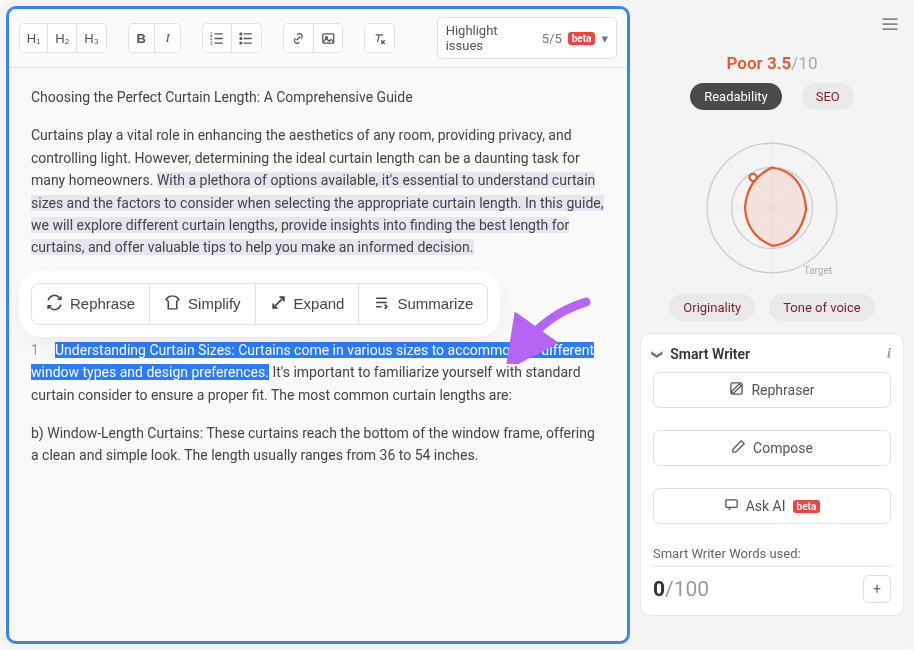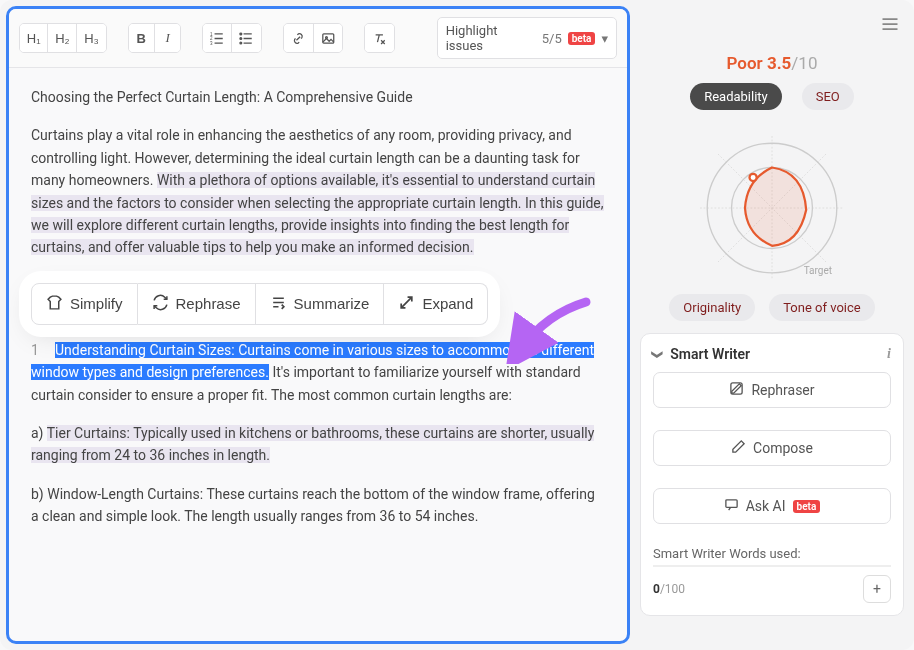--- a/index.html
+++ b/index.html
@@ -36,21 +36,21 @@
 .tab-pill.active { background: #4a4a4a; color: #fff; }
 .radar { width: 200px; height: 180px; margin: 8px auto 0; position: relative; }
 .radar svg { width: 100%; height: 100%; }
 .bottom-pills { display: flex; justify-content: center; gap: 14px; margin-top:-4px;}
 .card { background: #fff; border: 1px solid #e5e5e8; border-radius: 10px; padding: 12px; }
 .card-hdr { display: flex; align-items: center; gap: 8px; font-weight: 600; color: #333; margin-bottom: 10px; justify-content:space-between;}
 .card-hdr-left{display:flex;align-items:center;gap:8px;}
 .card-btn { display: flex; align-items: center; justify-content: center; gap: 7px; border: 1px solid #e0e0e3; border-radius: 7px; padding: 8px; color: #555; font-size: 14px; margin-bottom: 22px; cursor: pointer; background:#fff;}
 .words-used { font-size: 13px; color: #666; margin: 8px 0 4px; }
 .words-row { display: flex; align-items: center; justify-content: space-between; }
-.words-val { font-size: 12px; color: #333; }
+.words-val { font-size: 21px; color: #333; }
 .words-val .max { color: #999; }
 .plus-btn { width: 28px; height: 28px; border: 1px solid #ddd; border-radius: 6px; display:flex;align-items:center;justify-content:center; color:#666; cursor:pointer; background:#fff;}
 .arrow { position: absolute; left: 506px; top: 294px; z-index: 5; pointer-events:none;}
 .info-i{ font-style: italic; font-family: Georgia, serif; color:#999;}
 .chev{display:inline-block; transform:rotate(90deg); color:#777; font-size:11px;}
 .target-label{ position:absolute; bottom:22px; right:40px; font-size:10px; color:#aaa;}
 </style>
 </head>
 <body>
 
@@ -116,50 +116,47 @@
 
     <div class="content">
       <p>Choosing the Perfect Curtain Length: A Comprehensive Guide</p>
       <p>
         <span>Curtains play a vital role in enhancing the aesthetics of any room, providing privacy, and controlling light. However, determining the ideal curtain length can be a daunting task for many homeowners. </span><span class="hl">With a plethora of options available, it's essential to understand curtain sizes and the factors to consider when selecting the appropriate curtain length.</span><span class="hl"> In this guide, we will explore different curtain lengths, provide insights into finding the best length for curtains, and offer valuable tips to help you make an informed decision.</span>
       </p>
 
       <div class="ai-toolbar">
         <button class="ai-btn">
           <span><svg width="17" height="17" viewBox="0 0 16 16" fill="none" stroke="currentColor" stroke-width="1.4">
-                <path d="M4 3l2-1h4l2 1 2 2-2 2v7H4V7L2 5z"></path>
-              </svg></span>
-          <span>Simplify</span>
-        </button>
-        <button class="ai-btn">
-          <span><svg width="17" height="17" viewBox="0 0 16 16" fill="none" stroke="currentColor" stroke-width="1.4">
                 <path d="M2 6a6 6 0 0110-3l2 2M14 10a6 6 0 01-10 3l-2-2"></path>
                 <path d="M14 2v3h-3M2 14v-3h3"></path>
               </svg></span>
           <span>Rephrase</span>
         </button>
         <button class="ai-btn">
+          <span><svg width="17" height="17" viewBox="0 0 16 16" fill="none" stroke="currentColor" stroke-width="1.4">
+                <path d="M4 3l2-1h4l2 1 2 2-2 2v7H4V7L2 5z"></path>
+              </svg></span>
+          <span>Simplify</span>
+        </button>
+        <button class="ai-btn">
+          <span><svg width="17" height="17" viewBox="0 0 16 16" fill="none" stroke="currentColor" stroke-width="1.6">
+                <path d="M3 13L13 3M9 3h4v4M7 13H3V9"></path>
+              </svg></span>
+          <span>Expand</span>
+        </button>
+        <button class="ai-btn">
           <span><svg width="17" height="17" viewBox="0 0 16 16" fill="none" stroke="currentColor" stroke-width="1.6">
                 <path d="M3 4h10M3 8h10M3 12h5M11 10l2 2-2 2"></path>
               </svg></span>
           <span>Summarize</span>
         </button>
-        <button class="ai-btn">
-          <span><svg width="17" height="17" viewBox="0 0 16 16" fill="none" stroke="currentColor" stroke-width="1.6">
-                <path d="M3 13L13 3M9 3h4v4M7 13H3V9"></path>
-              </svg></span>
-          <span>Expand</span>
-        </button>
       </div>
 
       <p>
         <span class="list-num">1</span><span class="sel">Understanding Curtain Sizes: Curtains come in various sizes to accommodate different window types and design preferences.</span><span> It's important to familiarize yourself with standard curtain consider to ensure a proper fit. The most common curtain lengths are:</span>
-      </p>
-      <p>
-        <span>a) </span><span class="hl">Tier Curtains: Typically used in kitchens or bathrooms, these curtains are shorter, usually ranging from 24 to 36 inches in length.</span>
       </p>
       <p>b) Window-Length Curtains: These curtains reach the bottom of the window frame, offering a clean and simple look. The length usually ranges from 36 to 54 inches.</p>
     </div>
   </div>
 
   <div class="side-pane">
     <div class="menu-icon">
       <svg width="20" height="20" viewBox="0 0 16 16" stroke="currentColor" stroke-width="1.4">
           <path d="M2 4h12M2 8h12M2 12h12"></path>
         </svg>

